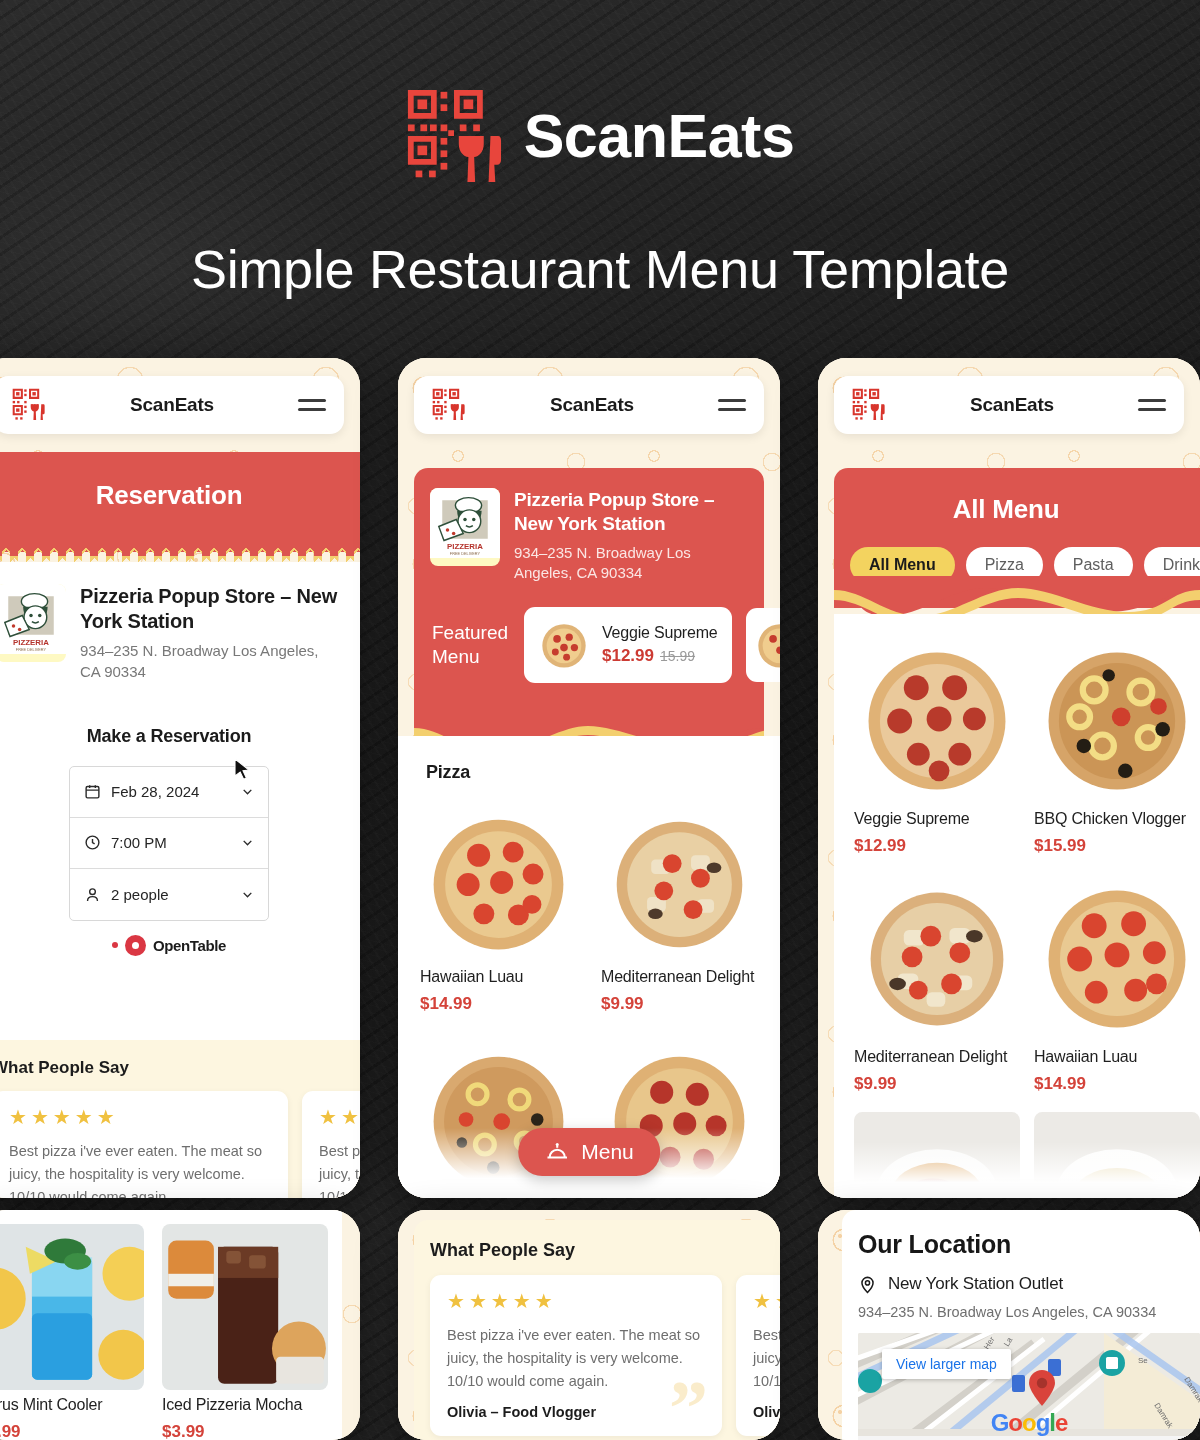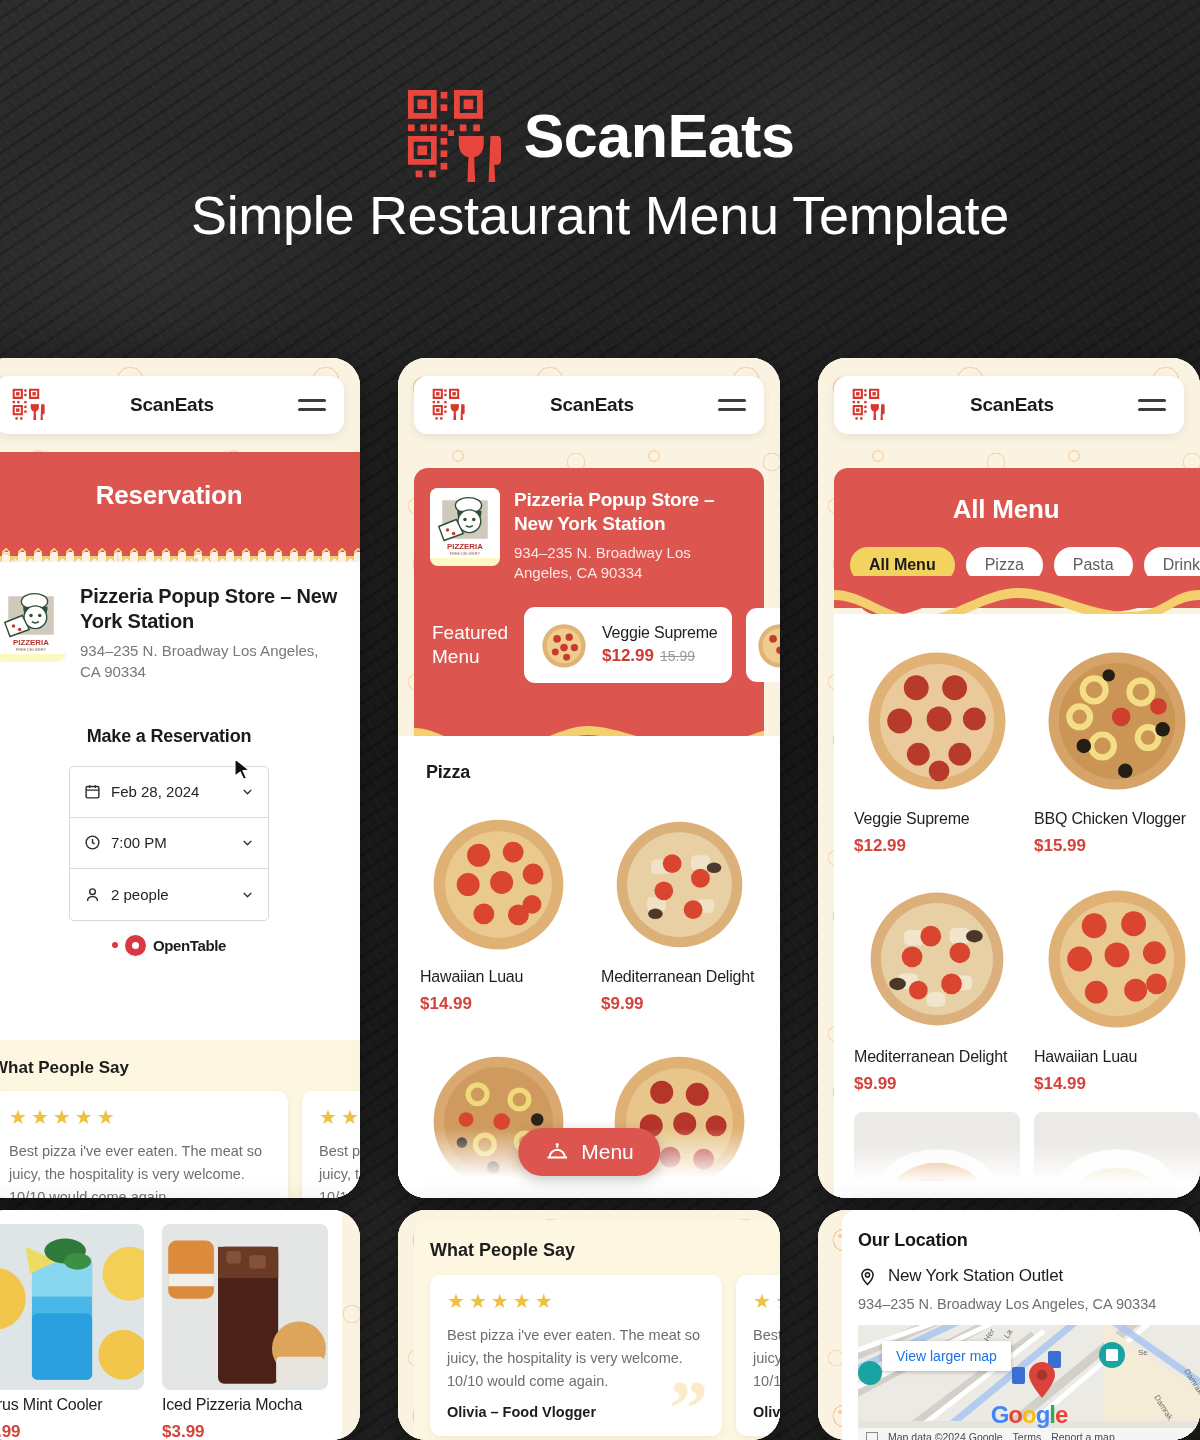--- a/index.html
+++ b/index.html
@@ -26,21 +26,21 @@
       repeating-linear-gradient(14deg, rgba(255,255,255,.010) 0 1px, transparent 1px 7px),
       linear-gradient(160deg,#2c2c2c 0%, #222222 28%, #1a1a1a 55%, #242424 78%, #1c1c1c 100%);
   }
   
   .hero { position:absolute; top:0; left:0; width:1200px; height:352px; z-index:3; }
   .brand-row { display:flex; align-items:center; justify-content:center; gap:22px; padding-top:88px; }
   .brand-mark { width:96px; height:96px; flex:none; }
   .brand-name { color:#fff; font-size:61px; font-weight:700; letter-spacing:-.5px; line-height:1; }
   .hero-title {
     text-align:center; color:#fff; font-size:54px; font-weight:400;
-    letter-spacing:-.3px; 
+    letter-spacing:-.3px; margin-top:54px;
   }
   
   .phones { position:absolute; top:358px; left:0; width:1200px; height:1082px; z-index:4; }
   .phone {
     position:absolute; width:382px; overflow:hidden;
     background:#fdf6e6;
     border-radius:28px;
     box-shadow:0 14px 40px rgba(0,0,0,.45);
   }
   .p1 { left:-22px; top:0;   height:840px; }
@@ -155,21 +155,21 @@
   
   .fab {
     position:absolute; bottom:22px; left:50%; transform:translateX(-50%);
     background:#dc554f; color:#fff; border-radius:30px;
     height:48px; display:flex; align-items:center; gap:11px; padding:0 26px;
     font-size:21px; font-weight:400; box-shadow:0 4px 14px rgba(0,0,0,.22); z-index:9;
   }
   .fab svg { width:26px; height:26px; flex:none; }
 
   
-  .loc-title { font-size:18px; font-weight:700; color:#171717; letter-spacing:-.2px; }
+  .loc-title { font-size:25px; font-weight:700; color:#171717; letter-spacing:-.2px; }
   .loc-row { display:flex; align-items:center; gap:11px; margin-top:15px; }
   .loc-name { font-size:17px; color:#1d1d1d; letter-spacing:-.2px; }
   .loc-addr { font-size:14.5px; color:#6f6f6f; margin-top:10px; }
   .map { position:relative; margin-top:13px; height:120px; border-radius:2px; overflow:hidden; background:#e9e6de; }
   .vlm { position:absolute; left:24px; top:16px; background:#fff; border-radius:2px; padding:7px 14px; font-size:14px; color:#1a73e8; box-shadow:0 1px 4px rgba(0,0,0,.25); }
   .gpin { position:absolute; left:170px; top:36px; width:28px; height:38px; }
   .glogo { position:absolute; left:50%; transform:translateX(-50%); bottom:16px; font-size:24px; font-weight:700; letter-spacing:-1px; font-family:"Liberation Sans", sans-serif;}
   .gfoot { position:absolute; left:0; right:0; bottom:0; height:17px; background:#f5f5f5; display:flex; align-items:center; gap:10px; padding:0 8px; font-size:10.5px; color:#4a4a4a; }
   .fade-b { position:absolute; left:0; right:0; bottom:0; height:70px; background:linear-gradient(to bottom, rgba(255,255,255,0), #ffffff 72%); }
 

